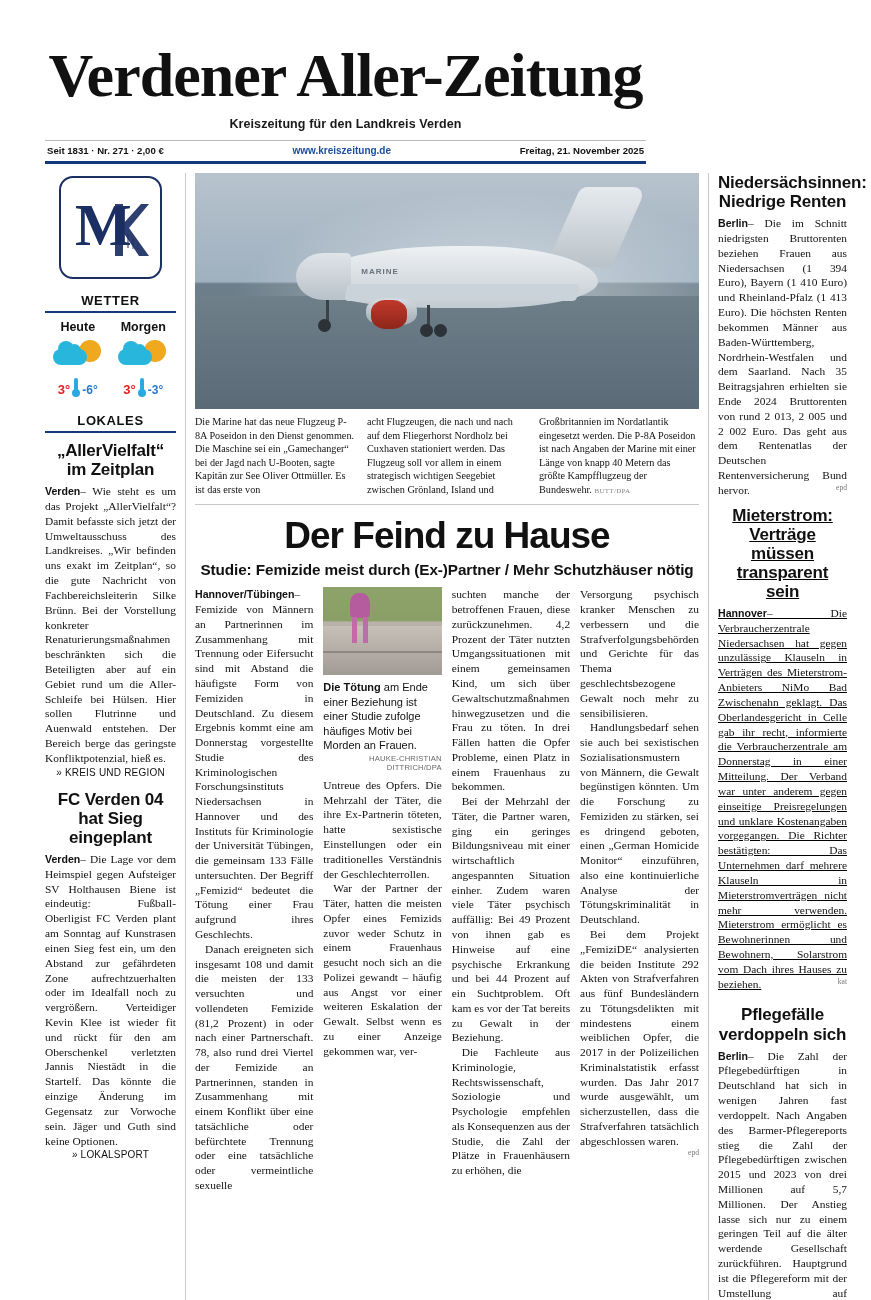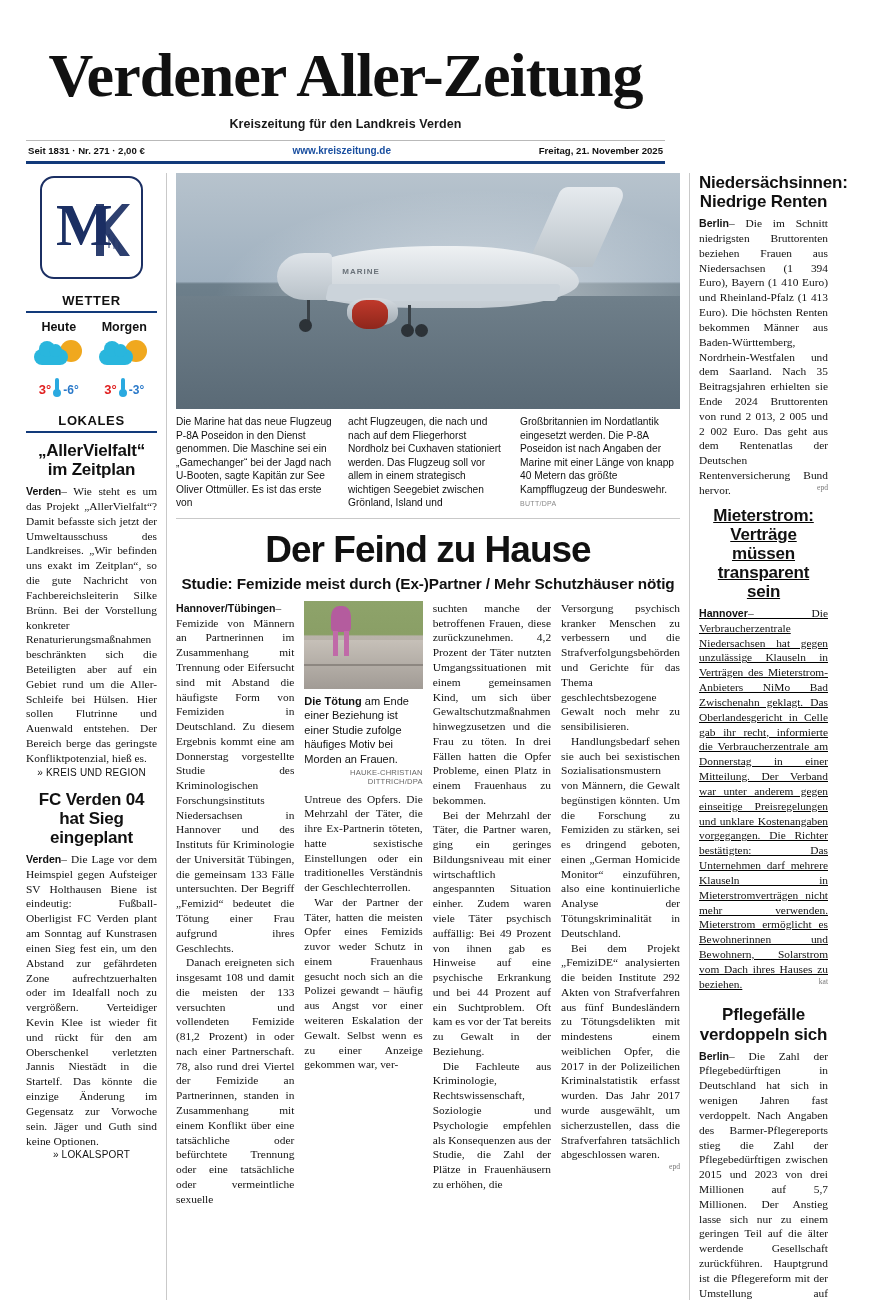--- a/index.html
+++ b/index.html
@@ -2,21 +2,21 @@
 <html><head>
 <meta charset="utf-8">
 <style>
   * { box-sizing: border-box; margin: 0; padding: 0; }
   html, body {
     width: 871px; height: 1300px;
     background: #ffffff;
     font-family: "Liberation Sans", sans-serif;
     overflow: hidden;
   }
-  .page { position: relative; width: 691px; height: 1300px; background:#fff; padding: 0 26px; }
+  .page { position: relative; width: 691px; height: 1300px; background:#fff; padding: 0 45px; }
 
   
   .masthead { padding-top: 44px; text-align: center; }
   .masthead-title {
     font-family: "Liberation Serif", serif;
     font-weight: 700;
     font-size: 62px;
     letter-spacing: -1px;
     line-height: 1.0;
     color: #111;
@@ -154,21 +154,21 @@
     position:absolute; left: 33%; top: 40%; font-size: 8px; font-weight:700;
     color:#6b737a; letter-spacing: 1px;
   }
   .sky-glow { position:absolute; left:0; right:0; top:0; height: 52%;
     background: radial-gradient(ellipse at 60% 110%, rgba(255,255,255,.55), rgba(255,255,255,0) 62%); }
 
   .cap-head {
     margin-top: 8px; text-align:center;
     font-size: 15.8px; font-weight: 800; color:#111; letter-spacing:-.2px;
   }
-  .cap-cols { display:flex; gap: 12px; margin-top: 6px; }
+  .cap-cols { display:flex; gap: 12px; margin-top: 6px; font-family: Liberation Serif, serif; }
   .cap-cols p {
     flex:1; font-size: 10.2px; line-height: 1.33; color:#111; text-align: left;
   }
   .credit { font-size: 7px; color:#888; letter-spacing:.3px; }
   .hr-thin { border-top: 1px solid #c9c9c9; margin-top: 8px; }
 
   .lead-title {
     text-align:center; margin-top: 12px;
     font-size: 37px; font-weight: 800; color:#111; letter-spacing:-1px; line-height:1;
   }

